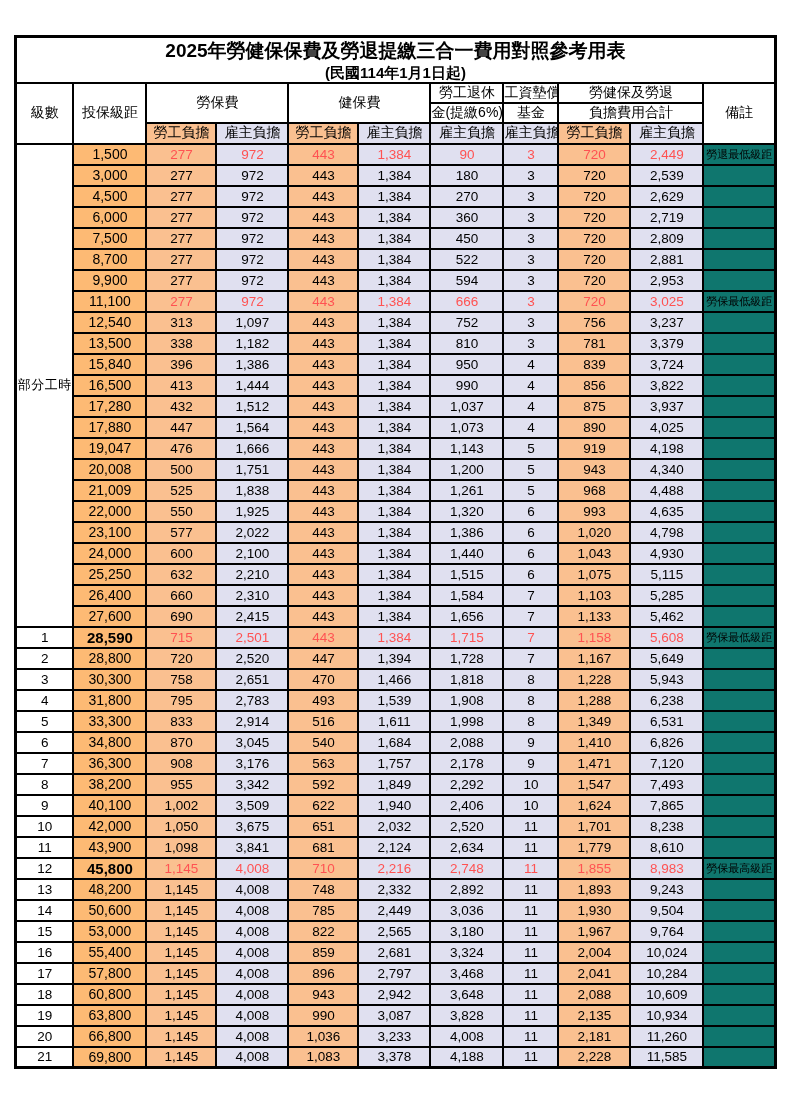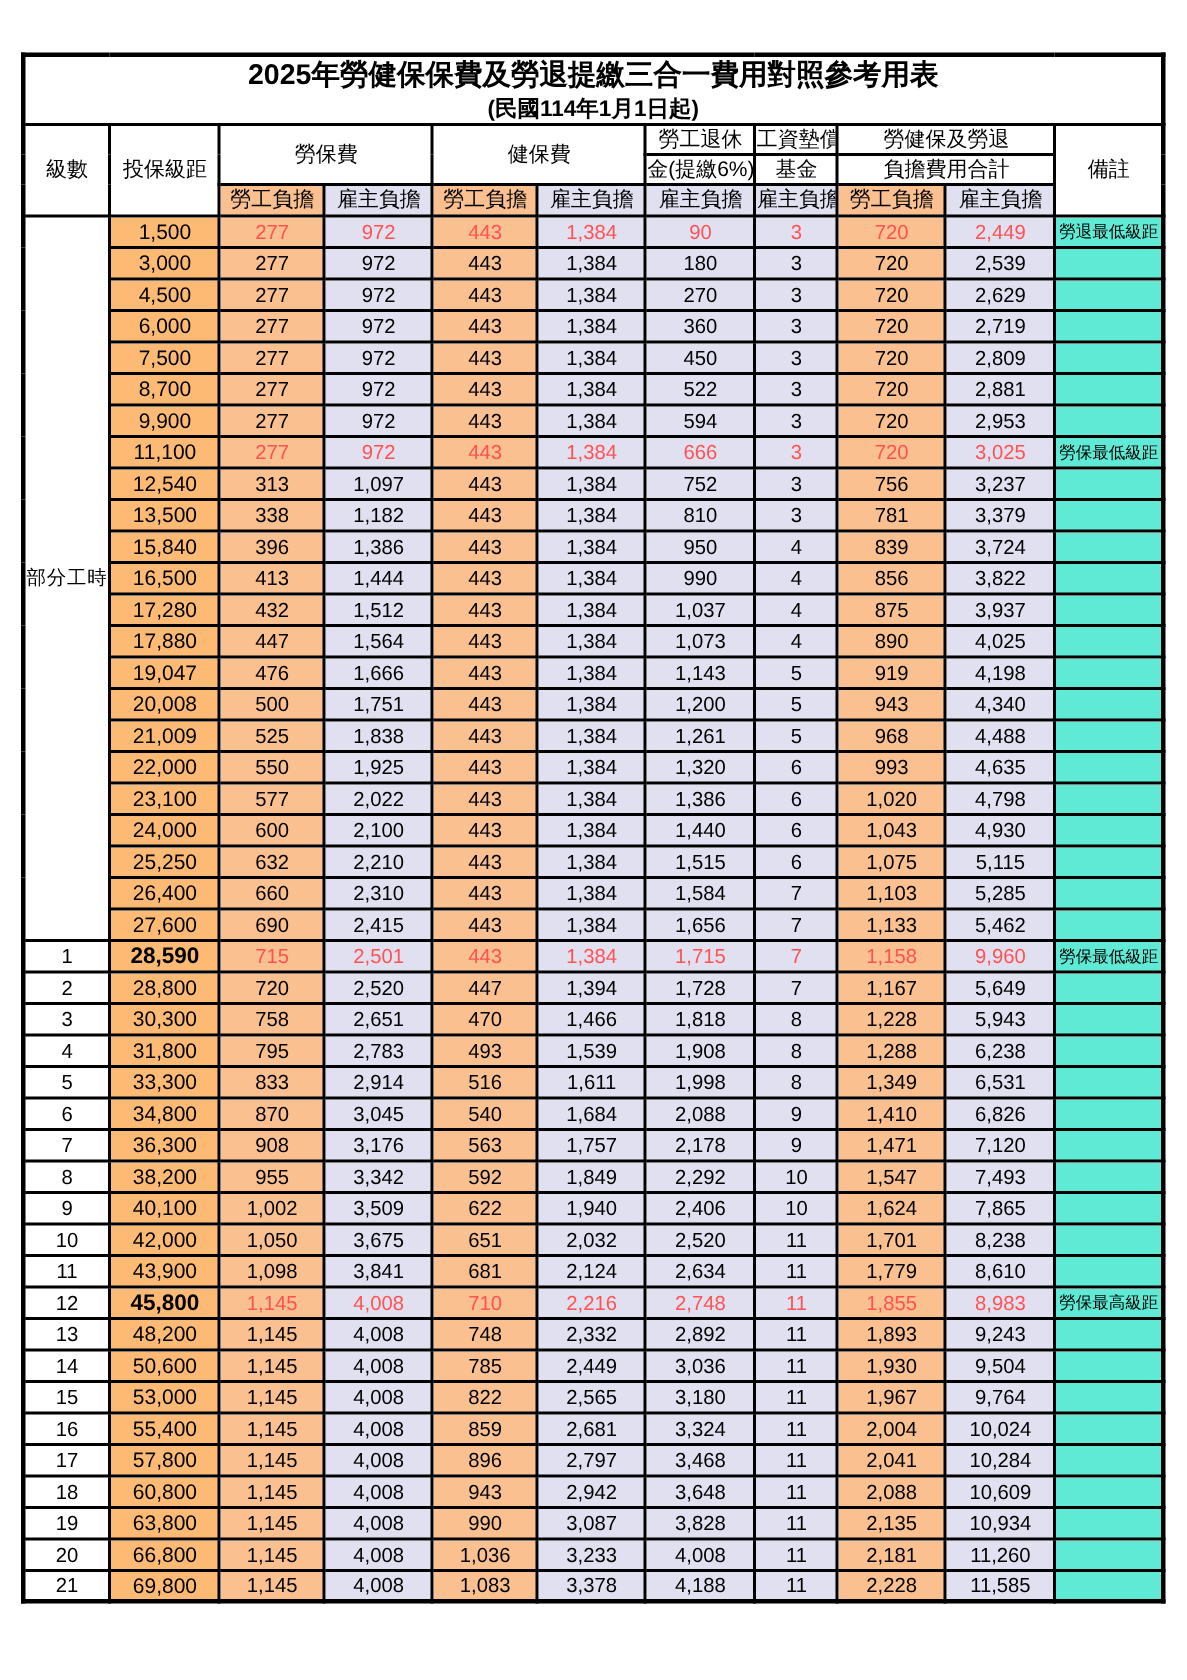--- a/index.html
+++ b/index.html
@@ -32,21 +32,21 @@
   .hrow-a th { height: 19px; }
   .hrow-b th { height: 19px; }
   .hrow-c th { height: 21px; }
   tbody td { height: 21px; font-size: 13.5px; }
   .o { background: #FAC090; }
   .l { background: #E0E0F0; }
   .level-cell { background: #fff; font-size: 13.5px; }
   .part-time  { font-size: 13px; letter-spacing: 0.5px; margin-left: 36px; }
   .salary-cell { background: #fdba74; font-size: 14px; }
   .salary-cell.bold { font-weight: bold; font-size: 15px; text-align: center; }
-  .note-cell { background: #5eead4; font-size: 11px; color: #FF5252; }
+  .note-cell { background: #0f766e; font-size: 11px; color: #FF5252; }
   .red-row td.num { color: #FF5252; }
 </style>
 </head>
 <body>
 
 <div class="page">
   <table class="fee-table">
     <colgroup>
       <col style="width:58px">
         <col style="width:73px">
@@ -374,21 +374,21 @@
         <tr class="red-row">
           <td class="level-cell">1</td>
           <td class="salary-cell bold">28,590</td>
           <td class="num o">715</td>
           <td class="num l">2,501</td>
           <td class="num o">443</td>
           <td class="num l">1,384</td>
           <td class="num l">1,715</td>
           <td class="num l">7</td>
           <td class="num o">1,158</td>
-          <td class="num l">9,960</td>
+          <td class="num l">5,608</td>
           <td class="note-cell">勞保最低級距</td>
         </tr>
         <tr>
           <td class="level-cell">2</td>
           <td class="salary-cell">28,800</td>
           <td class="num o">720</td>
           <td class="num l">2,520</td>
           <td class="num o">447</td>
           <td class="num l">1,394</td>
           <td class="num l">1,728</td>

